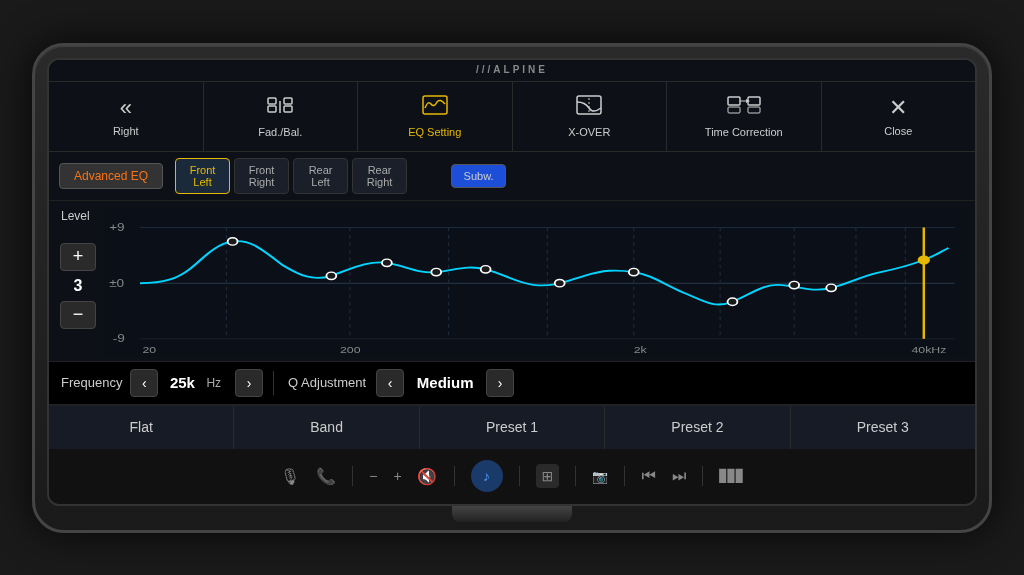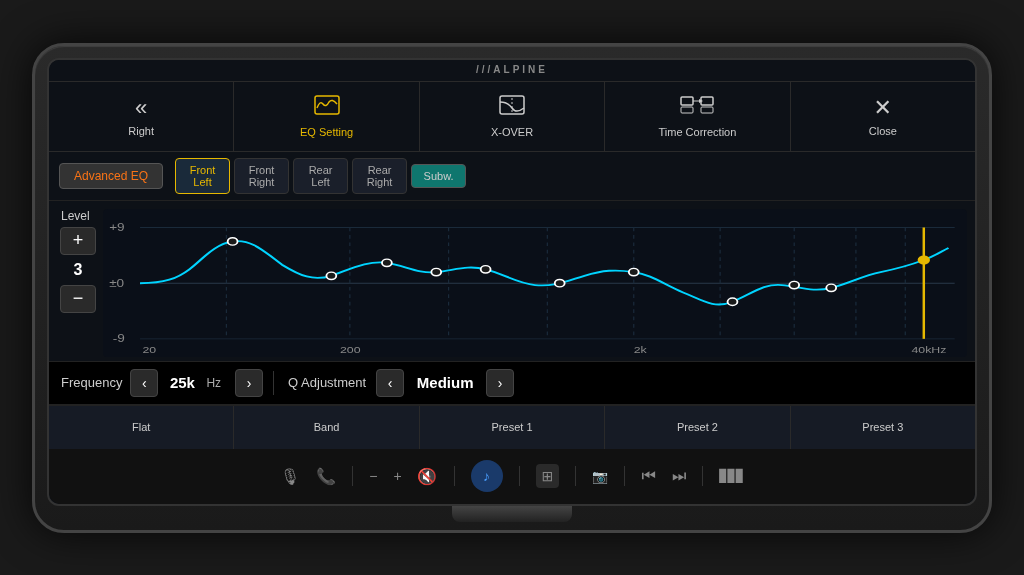--- a/index.html
+++ b/index.html
@@ -107,43 +107,44 @@
       cursor: pointer;
       text-align: center;
       min-width: 55px;
     }
     .ch-btn.active {
       background: #1a2a3a;
       color: #e6b800;
       border-color: #e6b800;
     }
     .ch-btn.subw {
-      background: #0f766e;
+      background: #1d4ed8;
       color: #ccc;
       border-color: #555;
+      margin-left: 40px;
     }
     
     .eq-area {
       display: flex;
       flex: 1;
       padding: 0;
       background: #0d1117;
       overflow: hidden;
     }
     .level-ctrl {
       display: flex;
       flex-direction: column;
       align-items: center;
       padding: 8px 4px 8px 8px;
       min-width: 54px;
     }
     .level-label {
       color: #ccc;
       font-size: 12px;
-      margin-bottom: 4px;
+      margin-bottom: 20px;
       align-self: flex-start;
       padding-left: 4px;
     }
     .level-btn {
       width: 36px;
       height: 28px;
       background: #2a2a2a;
       border: 1px solid #444;
       border-radius: 4px;
       color: #fff;
@@ -206,21 +207,21 @@
       height: 44px;
       border-top: 1px solid #222;
     }
     .preset-btn {
       flex: 1;
       height: 100%;
       background: transparent;
       border: none;
       border-right: 1px solid #2a2a2a;
       color: #ccc;
-      font-size: 11px;
+      font-size: 14px;
       cursor: pointer;
       display: flex;
       align-items: center;
       justify-content: center;
     }
     .preset-btn:last-child { border-right: none; }
     
     .bottom-bar {
       display: flex;
       align-items: center;
@@ -270,20 +271,32 @@
   <div class="screen">
 
     <div class="top-bar">
       <span class="alpine-logo">///ALPINE</span>
     </div>
 
     <div class="nav-bar">
       <button class="nav-btn">
         <span class="icon">«</span>
         <span class="nav-btn-label">Right</span>
+      </button>
+      <button class="nav-btn">
+        <span class="icon">
+          <svg width="28" height="22" viewBox="0 0 28 22" fill="none">
+            <rect x="2" y="4" width="8" height="6" rx="1" stroke="#ccc" stroke-width="1.5" fill="none"></rect>
+            <rect x="18" y="4" width="8" height="6" rx="1" stroke="#ccc" stroke-width="1.5" fill="none"></rect>
+            <rect x="2" y="12" width="8" height="6" rx="1" stroke="#ccc" stroke-width="1.5" fill="none"></rect>
+            <rect x="18" y="12" width="8" height="6" rx="1" stroke="#ccc" stroke-width="1.5" fill="none"></rect>
+            <line x1="14" y1="7" x2="14" y2="19" stroke="#ccc" stroke-width="1.5"></line>
+          </svg>
+        </span>
+        <span class="nav-btn-label">Fad./Bal.</span>
       </button>
       <button class="nav-btn active">
         <span class="icon">
           <svg width="28" height="22" viewBox="0 0 28 22" fill="none">
             <rect x="2" y="2" width="24" height="18" rx="2" stroke="#e6b800" stroke-width="1.5" fill="none"></rect>
             <path d="M4 14 Q7 6 10 10 Q13 14 16 8 Q19 4 24 10" stroke="#e6b800" stroke-width="1.5" fill="none"></path>
           </svg>
         </span>
         <span class="nav-btn-label" style="color:#e6b800">EQ Setting</span>
       </button>

